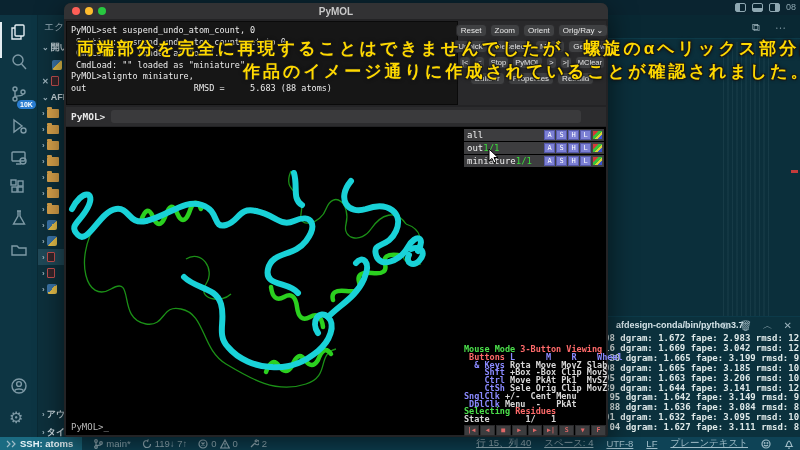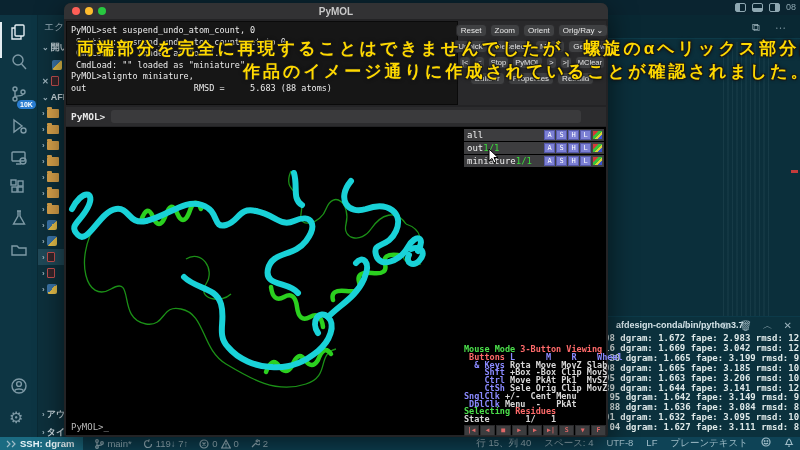--- a/index.html
+++ b/index.html
@@ -43,21 +43,21 @@
   .ico-redfile { width:8px; height:10px; flex:none; border:1px solid #c45050; border-radius:1px; background:#35262b; }
   .sb-hdr { color:#9fb5bf; font-weight:normal; font-size:10px; }
 
   
   #statusbar { left:0; top:437px; width:800px; height:13px; background:#0e4356; color:#9fbcc7;
                font-size:9.5px; display:flex; align-items:center; }
   #remote-item { background:#1b6b82; color:#e8f4f8; height:13px; display:flex; align-items:center;
                  padding:0 9px 0 6px; font-weight:bold; }
   .sb-item { margin-left:11px; display:flex; align-items:center; gap:3px; white-space:nowrap; }
   .sb-right { margin-left:13px; white-space:nowrap; }
-  #status-right { position:absolute; right:6px; top:0; height:13px; display:flex; color:#9fbcc7; }
+  #status-right { position:absolute; right:6px; top:0; height:13px; display:flex; align-items:center; color:#9fbcc7;text-decoration:underline; }
   .mini-svg { width:10px; height:10px; stroke:#9fbcc7; stroke-width:1.2; fill:none; }
 
   
   #terminal { left:598px; top:316px; width:202px; height:157px; background:#0b313d; border-top:1px solid #0c3a49;text-align:right; }
   #term-title { position:absolute; left:18px; top:3px; font-size:9px; color:#d5e4e9; font-weight:bold; white-space:nowrap; }
   #term-actions { position:absolute; right:4px; top:2px; color:#9db4bd; font-size:10px; letter-spacing:4px; }
   #term-lines { position:absolute; left:6px; top:17px; font-family:"DejaVu Sans Mono", monospace;
                 font-size:9px; line-height:9.9px; color:#dfe9e9; white-space:pre; font-weight:bold; }
 
   
@@ -276,21 +276,21 @@
 88 dgram: 1.636 fape: 3.084 rmsd: 8.899
 01 dgram: 1.632 fape: 3.095 rmsd: 10.654
 04 dgram: 1.627 fape: 3.111 rmsd: 8.535</div>
   </div>
 
   <div class="abs" id="statusbar">
     <div id="remote-item">
       <svg class="mini-svg" style="margin-right:4px" viewBox="0 0 10 10">
           <path d="M1 2 L4 5 L1 8 M6 2 L9 5 L6 8" transform="scale(1,-1) translate(0,-10)"></path>
         </svg>
-      <span>SSH: dgram</span>
+      <span>SSH: atoms</span>
     </div>
     <div class="sb-item">
       <svg class="mini-svg" viewBox="0 0 10 10">
           <circle cx="3" cy="2" r="1.3"></circle>
           <circle cx="3" cy="8" r="1.3"></circle>
           <circle cx="8" cy="4" r="1.3"></circle>
           <path d="M3 3.3 V6.7 M8 5.3 C8 7 3 6 3 7"></path>
         </svg>
       <span>main*</span>
     </div>

